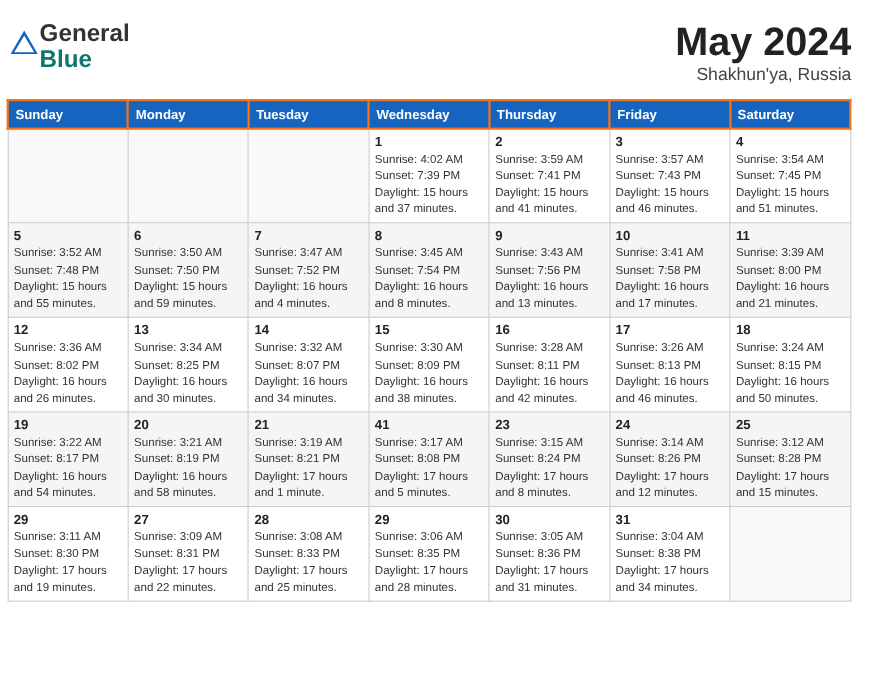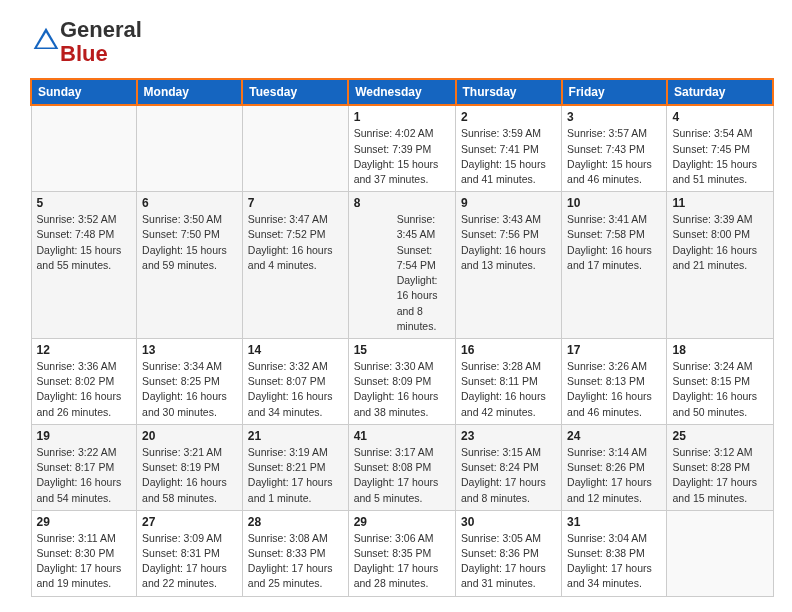--- a/index.html
+++ b/index.html
@@ -6,39 +6,39 @@
     body {
       font-family: Arial, sans-serif;
       background: #fff;
       width: 792px;
       height: 612px;
       overflow: hidden;
     }
     .page {
       width: 792px;
       min-height: 612px;
-      padding: 18px 18px 10px 30px;
+      padding: 18px 18px 10px 6px;
     }
     .header {
       display: flex;
       justify-content: space-between;
       align-items: flex-start;
       margin-bottom: 12px;
     }
     .logo {
       display: flex;
       align-items: center;
     }
     .logo-text {
       font-size: 22px;
       font-weight: bold;
       line-height: 1.1;
     }
     .logo-general { color: #333; }
-    .logo-blue { color: #b91c1c; }
+    .logo-blue { color: #0f766e; }
     .logo-icon {
       width: 28px;
       height: 28px;
       margin-left: 2px;
     }
     .title-block {
       text-align: right;
     }
     .title-month {
       font-size: 36px;
@@ -102,20 +102,24 @@
         <svg class="logo-icon" viewBox="0 0 34 34">
           <polygon points="17,2 32,28 2,28" fill="#1565C0"></polygon>
           <polygon points="17,8 28,26 6,26" fill="#fff"></polygon>
         </svg>
       </div>
       <div class="logo-text">
         <span class="logo-general">General</span><br>
         <span class="logo-blue">Blue</span>
       </div>
     </div>
+    <div class="title-block">
+      <div class="title-month">May 2024</div>
+      <div class="title-location">Shakhun'ya, Russia</div>
+    </div>
   </div>
 
   <table class="calendar">
     <thead>
       <tr>
       <th>Sunday</th>
           <th>Monday</th>
           <th>Tuesday</th>
           <th>Wednesday</th>
           <th>Thursday</th>
@@ -174,21 +178,21 @@
           </td>
           <td>
             <div class="day-num">7</div>
             <div class="day-info" style="white-space: pre-line;">Sunrise: 3:47 AM
 Sunset: 7:52 PM
 Daylight: 16 hours
 and 4 minutes.</div>
           </td>
           <td>
             <div class="day-num">8</div>
-            <div class="day-info" style="white-space: pre-line; margin-left: 43px;">Sunrise: 3:45 AM
+            <div class="day-info" style="white-space: pre-line;">Sunrise: 3:45 AM
 Sunset: 7:54 PM
 Daylight: 16 hours
 and 8 minutes.</div>
           </td>
           <td>
             <div class="day-num">9</div>
             <div class="day-info" style="white-space: pre-line;">Sunrise: 3:43 AM
 Sunset: 7:56 PM
 Daylight: 16 hours
 and 13 minutes.</div>

